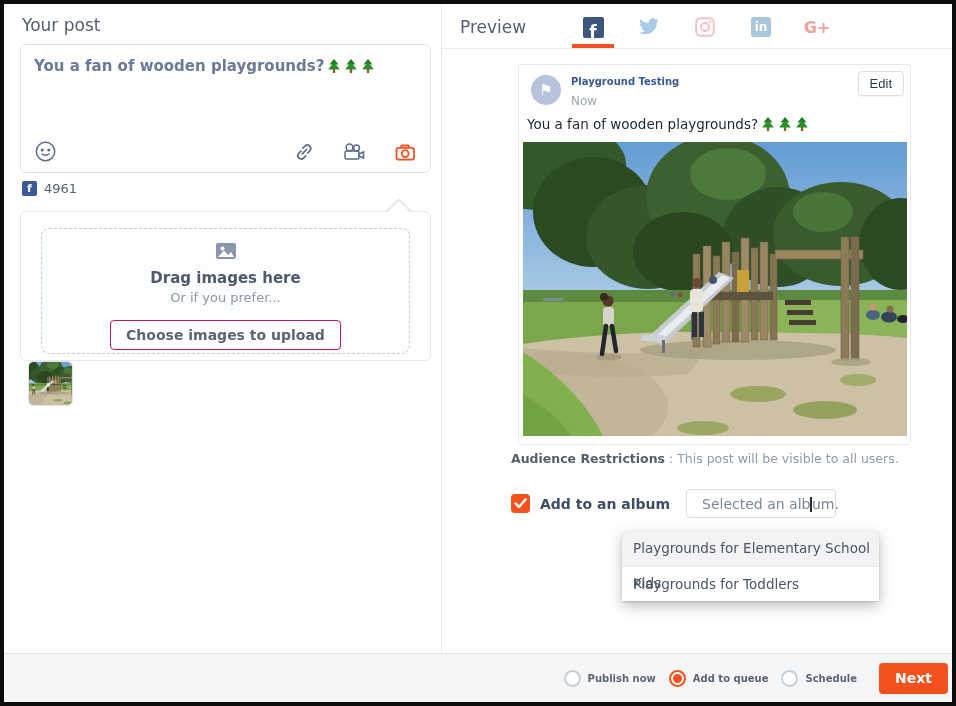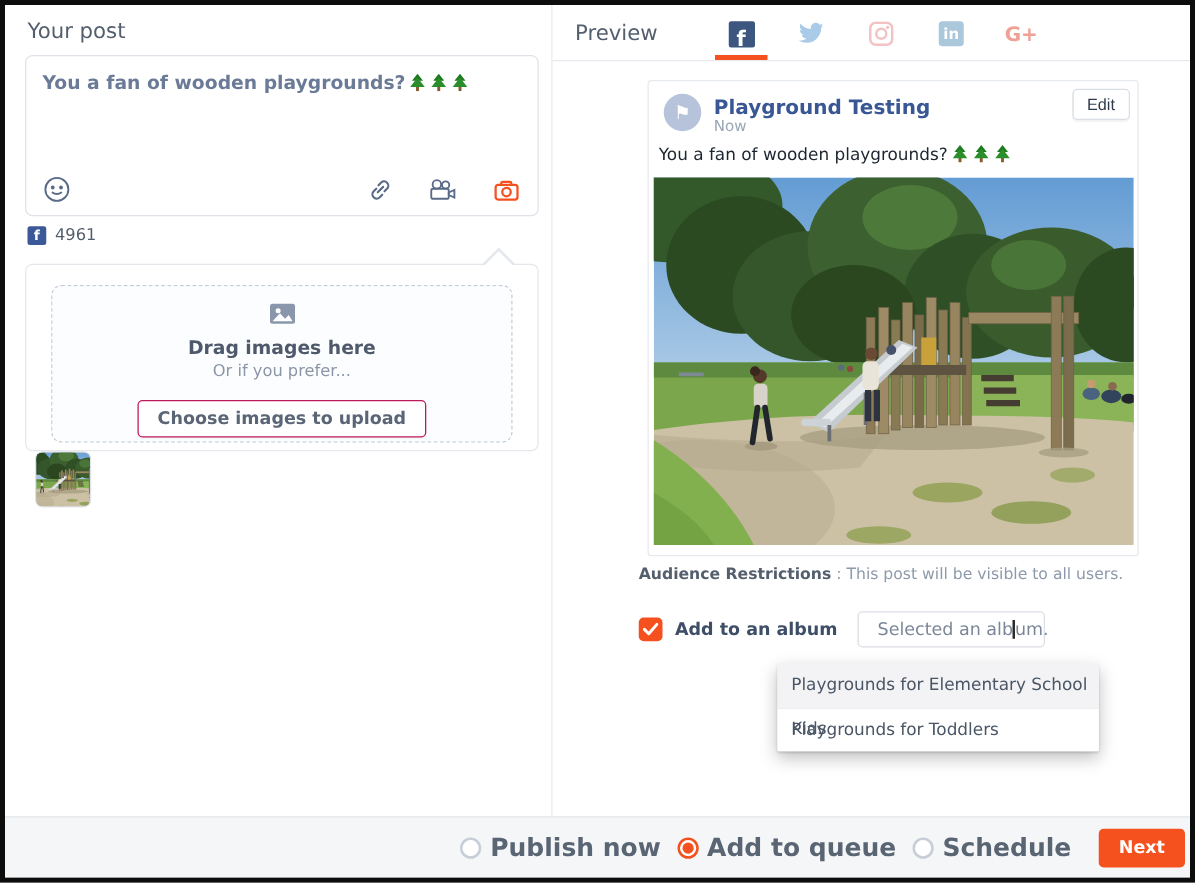--- a/index.html
+++ b/index.html
@@ -93,21 +93,21 @@
   
   .post-card {
     left:514px; top:60px; width:393px; height:381px;
     border:1px solid #e6e9ed; border-radius:3px; background:#fff;
   }
   .avatar {
     position:absolute; left:12px; top:10px; width:30px; height:30px;
     border-radius:50%; background:#b7c3da; color:#fff;
     display:flex; align-items:center; justify-content:center; font-size:15px;
   }
-  .author { position:absolute; left:52px; top:11px; font-size:16px; font-weight:bold; color:#3a5795; }
+  .author { position:absolute; left:52px; top:11px; font-size:10px; font-weight:bold; color:#3a5795; }
   .post-time { position:absolute; left:52px; top:29px; font-size:12px; color:#9aa6b4; }
   .edit-btn {
     position:absolute; right:6px; top:6px; padding:4px 11px;
     border:1px solid #d9dee4; border-radius:4px; background:#fff;
     font-size:13px; color:#2e3a4a; cursor:pointer; box-shadow:0 1px 1px rgba(0,0,0,.05);
   }
   .post-text { position:absolute; left:8px; top:51px; font-size:13.5px; color:#1d2530; }
   .post-text .tree-icon { margin-left:3px; vertical-align:-2px; }
   .post-image { position:absolute; left:4px; top:77px; width:384px; height:294px; }
 
@@ -148,21 +148,21 @@
     border-top:1px solid #e4e7ea;
     display:flex; align-items:center; justify-content:flex-end; padding-right:4px;
   }
   .radio-group { display:flex; align-items:center; margin-right:13px; cursor:pointer; }
   .radio {
     width:17px; height:17px; border:2px solid #c7ced8; border-radius:50%;
     display:flex; align-items:center; justify-content:center; background:#fff;
   }
   .radio-group.on .radio { border-color:#f4511e; }
   .radio-group.on .radio::after { content:""; width:9px; height:9px; border-radius:50%; background:#f4511e; }
-  .radio-label { margin-left:7px; font-size:20px; font-weight:bold; color:#5a6574; }
+  .radio-label { margin-left:7px; font-size:10px; font-weight:bold; color:#5a6574; }
   .next-btn {
     width:69px; height:31px; margin-left:9px; border:none; border-radius:4px;
     background:#f4511e; color:#fff; font-size:14px; font-weight:bold;
     font-family:inherit; cursor:pointer;
   }
   .hidden-defs { position:absolute; width:0; height:0; overflow:hidden; }
 </style>
 </head>
 <body>
 

